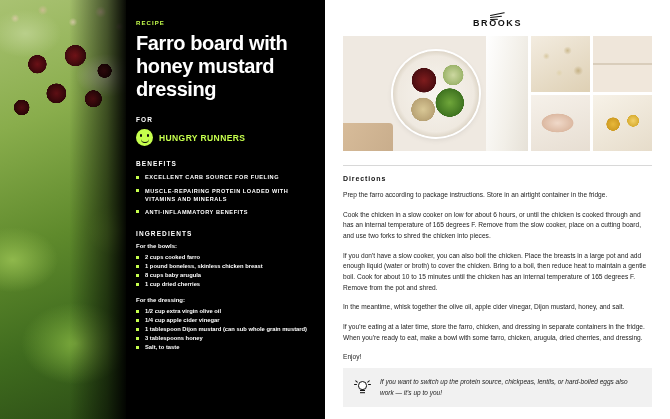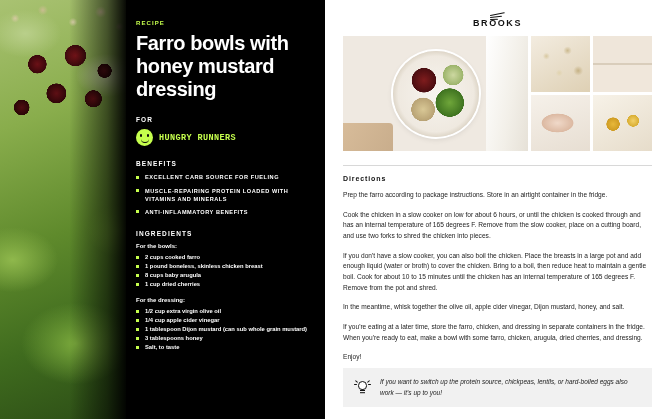--- a/index.html
+++ b/index.html
@@ -99,21 +99,20 @@
     letter-spacing: 1.1px;
     color: #fff;
     text-transform: uppercase;
     margin-bottom: 6px;
   }
   .for-row {
     display: flex;
     align-items: center;
     gap: 6px;
     margin-bottom: 14px;
-    font-family: Liberation Mono, monospace;
   }
   .smiley {
     width: 17px; height: 17px;
     border-radius: 50%;
     background: #c6ff4d;
     position: relative;
     flex: 0 0 17px;
   }
   .smiley::before {
     content: "";
@@ -366,21 +365,21 @@
   <div class="left">
     <div class="photo">
       <div class="greens"></div>
       <div class="farro"></div>
       <div class="cherries"></div>
       <div class="fade"></div>
     </div>
 
     <div class="left-content">
       <div class="eyebrow">RECIPE</div>
-      <div class="recipe-title">Farro bowls with honey mustard dressing</div>
+      <div class="recipe-title">Farro board with honey mustard dressing</div>
 
       <div class="section-label">FOR</div>
       <div class="for-row">
         <div class="smiley"></div>
         <div class="for-text">HUNGRY RUNNERS</div>
       </div>
 
       <div class="section-label">BENEFITS</div>
       <ul class="benefits-list">
         <li>EXCELLENT CARB SOURCE FOR FUELING</li>

